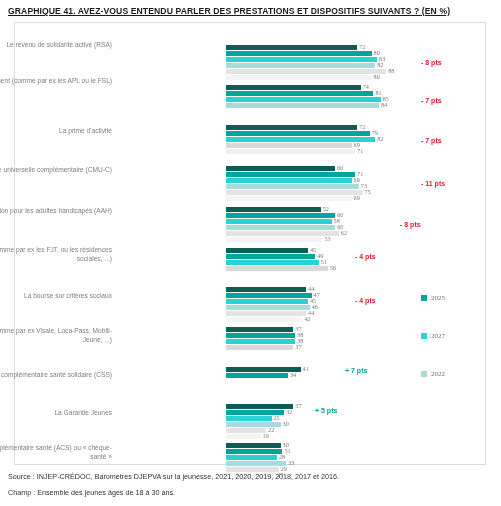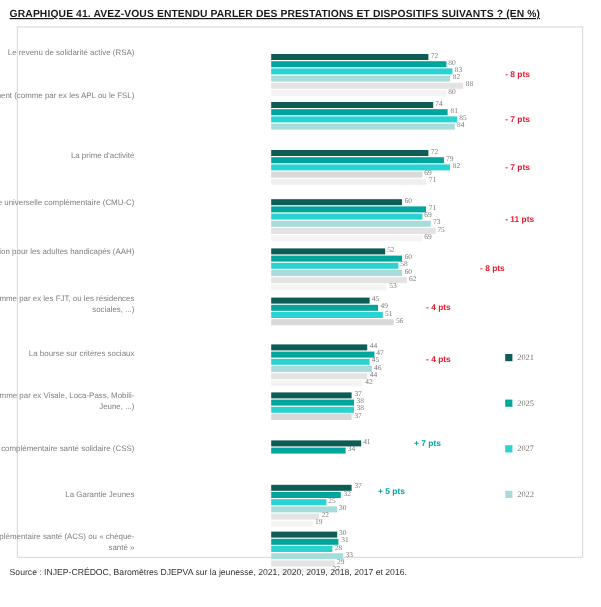--- a/index.html
+++ b/index.html
@@ -399,33 +399,30 @@
             </div>
             <div class="bar-line">
               <div class="bar" style="width: 49.14px; background: rgb(244, 244, 244);"></div>
               <span class="bar-value" style="left: 51.14px;">27</span>
             </div>
           </div>
         </div>
       </div>
     <div class="legend" id="legend">
         <div class="legend-row">
-          <span class="legend-swatch" style="background: rgb(13, 92, 86);"></span>
-          <span class="legend-label">2021</span>
-        </div>
-        <div class="legend-row">
           <span class="legend-swatch" style="background: rgb(0, 166, 156);"></span>
           <span class="legend-label">2025</span>
         </div>
         <div class="legend-row">
           <span class="legend-swatch" style="background: rgb(42, 210, 210);"></span>
           <span class="legend-label">2027</span>
         </div>
         <div class="legend-row">
           <span class="legend-swatch" style="background: rgb(168, 220, 220);"></span>
           <span class="legend-label">2022</span>
         </div>
       </div>
   </div>
 
   <div class="source source-1">Source : INJEP-CRÉDOC, Baromètres DJEPVA sur la jeunesse, 2021, 2020, 2019, 2018, 2017 et 2016.</div>
+  <div class="source source-2">Champ : Ensemble des jeunes âgés de 18 à 30 ans.</div>
 
 </div>
 
 </body></html>

